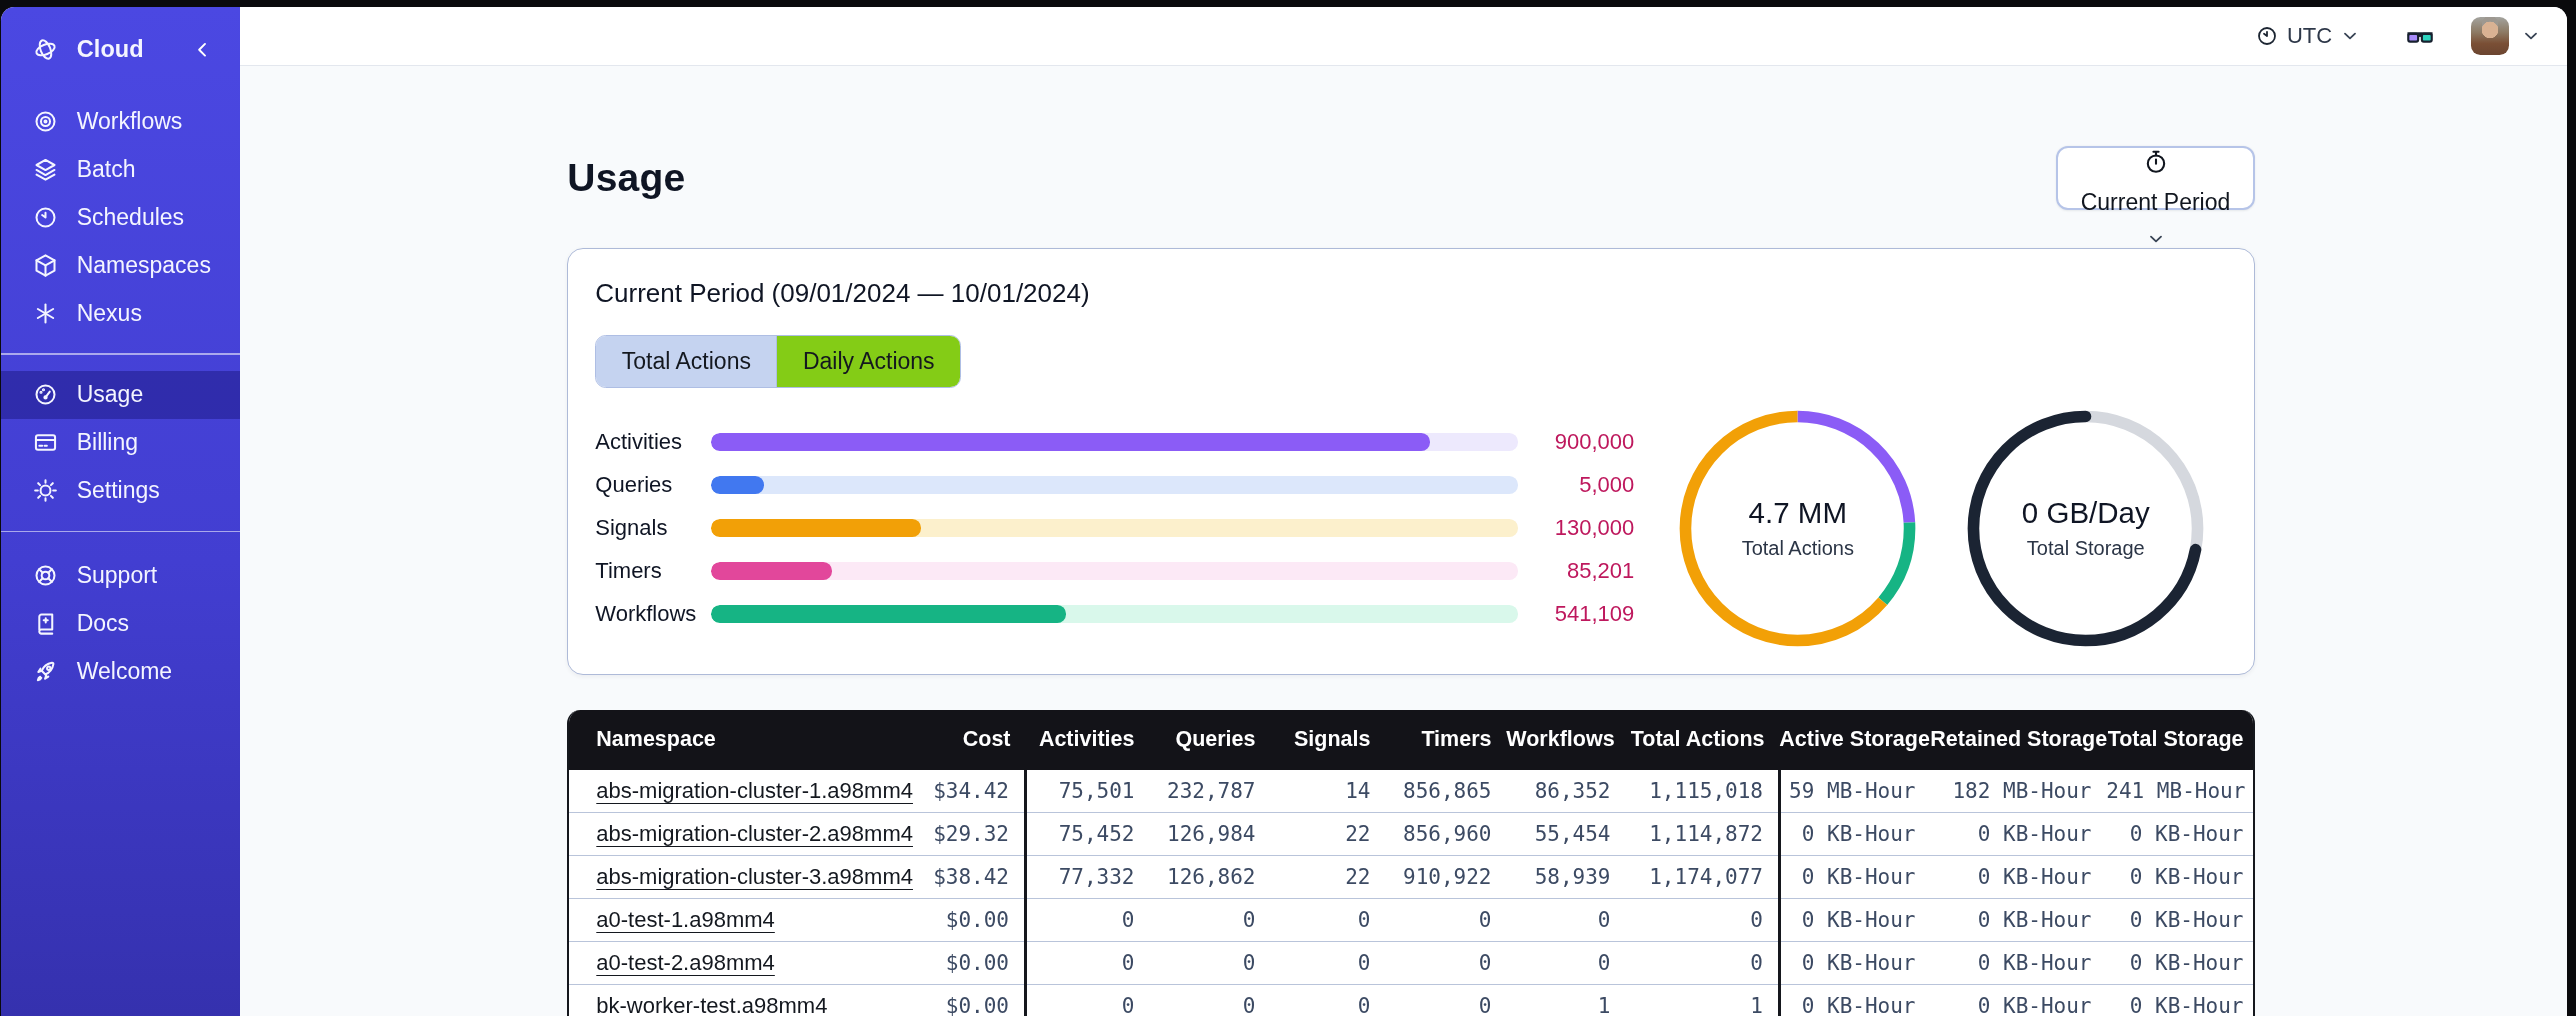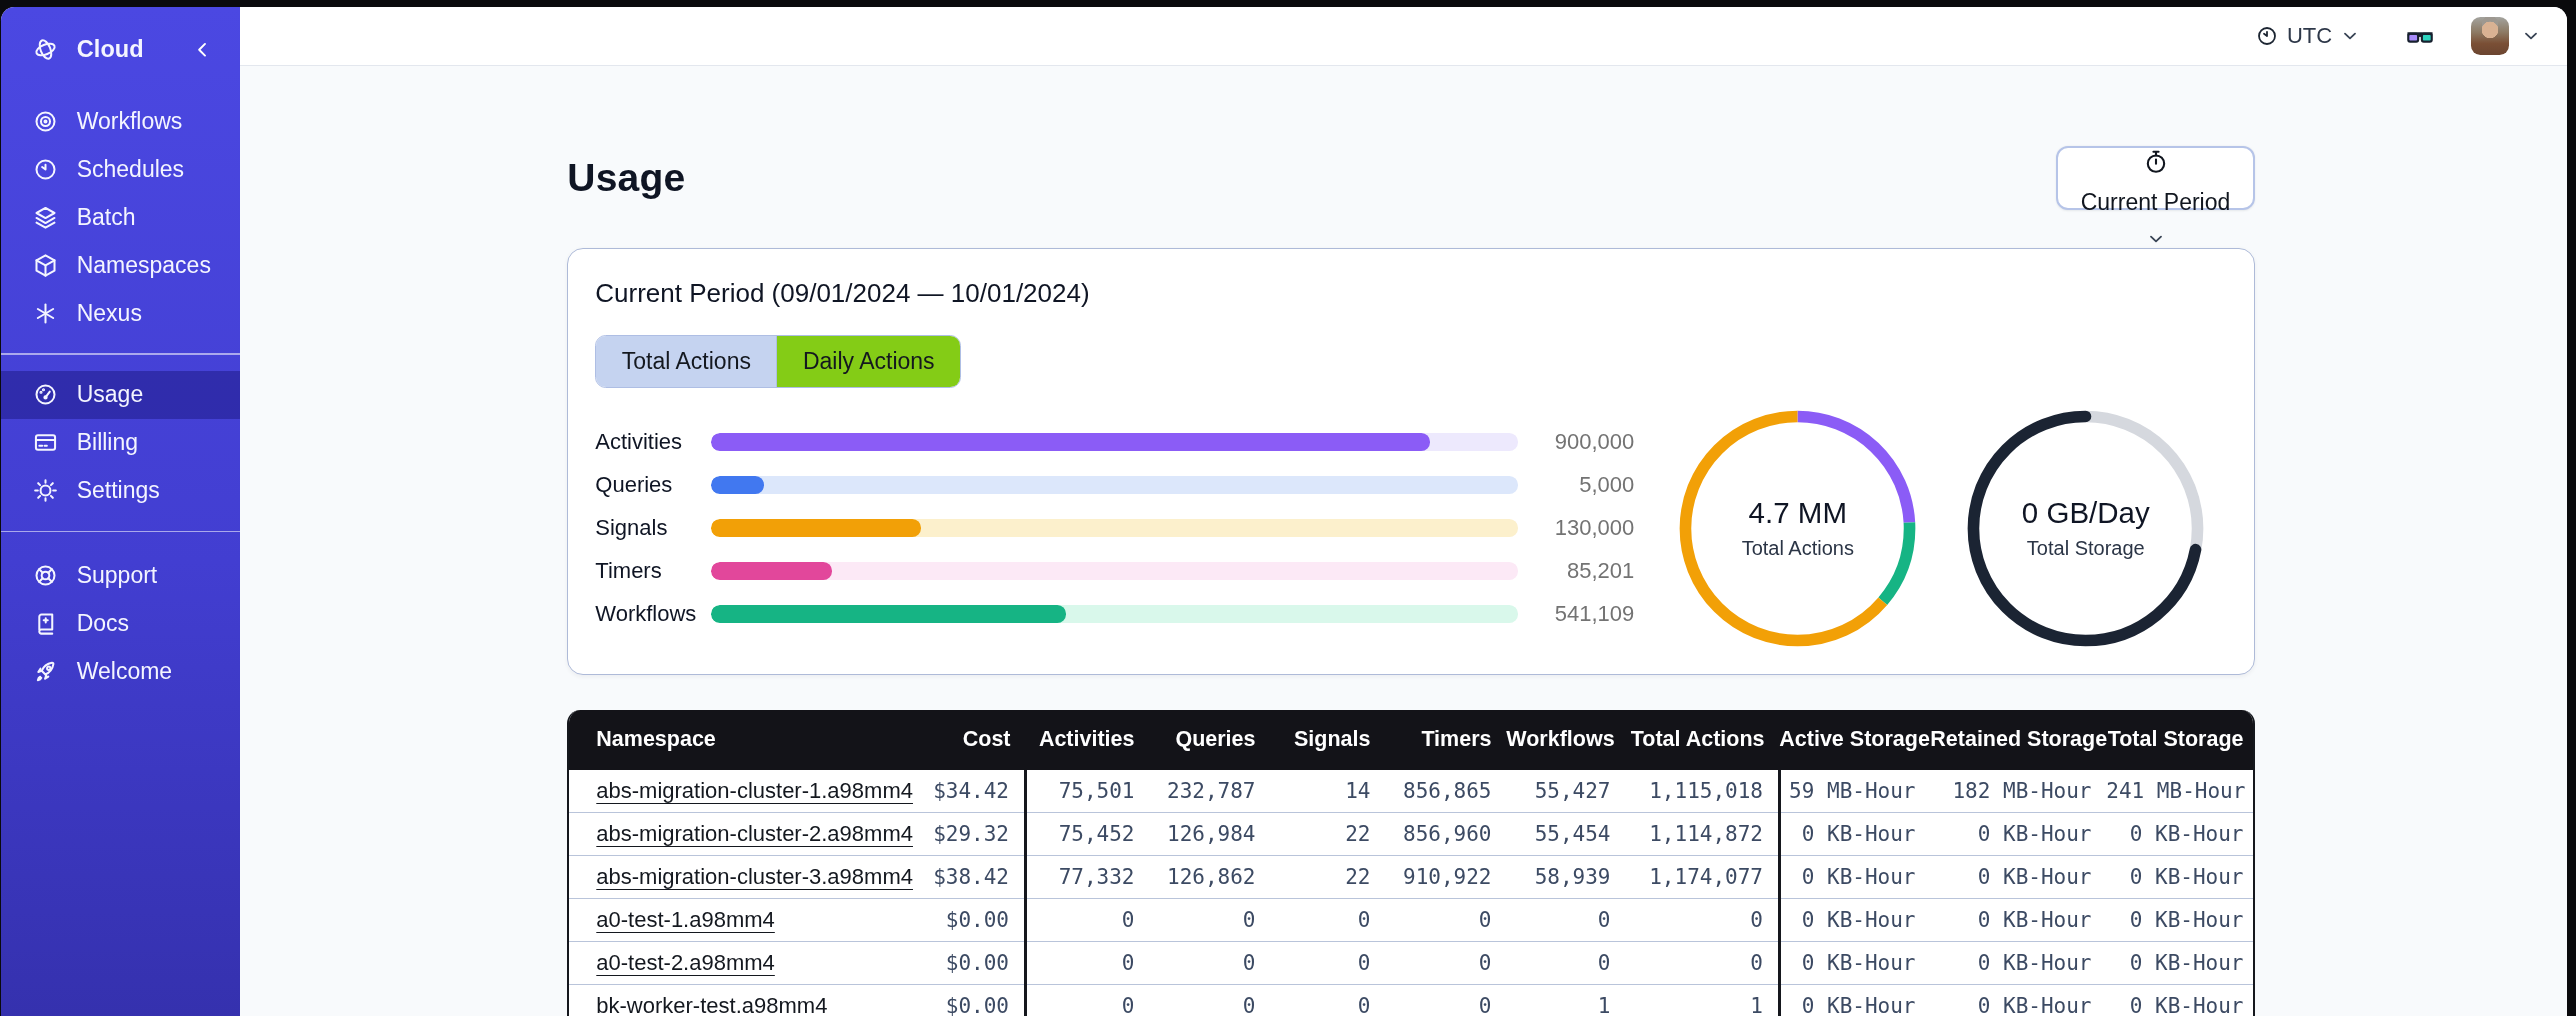--- a/index.html
+++ b/index.html
@@ -61,21 +61,21 @@
          color:#14181f; background:#84cc16; cursor:pointer; }
   .tab.active { background:#c5d3f0; }
   .tab + .tab { border-left:1.3px solid #aebee4; }
 
   .chart-flex { margin-top:16px; display:flex; align-items:center; }
   .bars { width:1039px; }
   .bar-row { height:43px; display:flex; align-items:center; }
   .bar-label { width:116px; font-size:22px; color:#0f1524; }
   .bar-track { width:807px; height:17.4px; border-radius:8.7px; position:relative; overflow:hidden; }
   .bar-fill { position:absolute; left:0; top:0; bottom:0; border-radius:8.7px; }
-  .bar-value { flex:1; text-align:right; font-size:22px; color:#737373; }
+  .bar-value { flex:1; text-align:right; font-size:22px; color:#be185d; }
 
   .donut { position:relative; width:249px; height:249px; margin-left:39px; flex:0 0 auto;text-align:center; }
   .donut svg { width:100%; height:100%; }
   .donut-center { position:absolute; inset:0; display:flex; flex-direction:column;
                   align-items:center; justify-content:center; gap:6.7px; }
   .donut-value { font-size:29.5px; font-weight:500; color:#0f1524; }
   .donut-label { font-size:20px; color:#2b3546; }
 
   
   .table-wrap { margin-top:35px; border-radius:13.4px 13.4px 0 0; overflow:hidden; background:#fff;
@@ -118,35 +118,35 @@
                 <circle cx="12" cy="12" r="8"></circle>
                 <circle cx="12" cy="12" r="4"></circle>
                 <circle cx="12" cy="12" r="0.9" fill="currentColor"></circle>
               </svg>
             </span>
                       <span class="nav-label">Workflows</span>
           </div>
           <div class="nav-item">
             <span class="icn">
               <svg viewBox="0 0 24 24" fill="none" stroke="currentColor" stroke-width="1.8" stroke-linecap="round" stroke-linejoin="round">
-                <circle cx="12" cy="12" r="8"></circle>
-                <path d="M12 7.8V12l-3-2.2"></path>
-              </svg>
-            </span>
-                      <span class="nav-label">Schedules</span>
-          </div>
-          <div class="nav-item">
-            <span class="icn">
-              <svg viewBox="0 0 24 24" fill="none" stroke="currentColor" stroke-width="1.8" stroke-linecap="round" stroke-linejoin="round">
                 <path d="M12 3.5 20 8l-8 4.5L4 8Z"></path>
                 <path d="M4 12.4l8 4.5 8-4.5"></path>
                 <path d="M4 16.6l8 4.5 8-4.5"></path>
               </svg>
             </span>
                       <span class="nav-label">Batch</span>
+          </div>
+          <div class="nav-item">
+            <span class="icn">
+              <svg viewBox="0 0 24 24" fill="none" stroke="currentColor" stroke-width="1.8" stroke-linecap="round" stroke-linejoin="round">
+                <circle cx="12" cy="12" r="8"></circle>
+                <path d="M12 7.8V12l-3-2.2"></path>
+              </svg>
+            </span>
+                      <span class="nav-label">Schedules</span>
           </div>
           <div class="nav-item">
             <span class="icn">
               <svg viewBox="0 0 24 24" fill="none" stroke="currentColor" stroke-width="1.8" stroke-linecap="round" stroke-linejoin="round">
                 <path d="M12 3l8 4.4v9.2L12 21l-8-4.4V7.4Z"></path>
                 <path d="M4 7.4 12 11.9l8-4.5"></path>
                 <path d="M12 11.9V21"></path>
               </svg>
             </span>
                       <span class="nav-label">Namespaces</span>
@@ -384,21 +384,21 @@
                 </tr>
               </thead>
               <tbody>
                 <tr>
                   <td><a class="ns-link">abs-migration-cluster-1.a98mm4</a></td>
                   <td class="div-r">$34.42</td>
                   <td>75,501</td>
                   <td>232,787</td>
                   <td>14</td>
                   <td>856,865</td>
-                  <td>55,427</td>
+                  <td>86,352</td>
                   <td class="div-r">1,115,018</td>
                   <td>59 MB-Hour</td>
                   <td>182 MB-Hour</td>
                   <td>241 MB-Hour</td>
                 </tr>
                 <tr>
                   <td><a class="ns-link">abs-migration-cluster-2.a98mm4</a></td>
                   <td class="div-r">$29.32</td>
                   <td>75,452</td>
                   <td>126,984</td>

